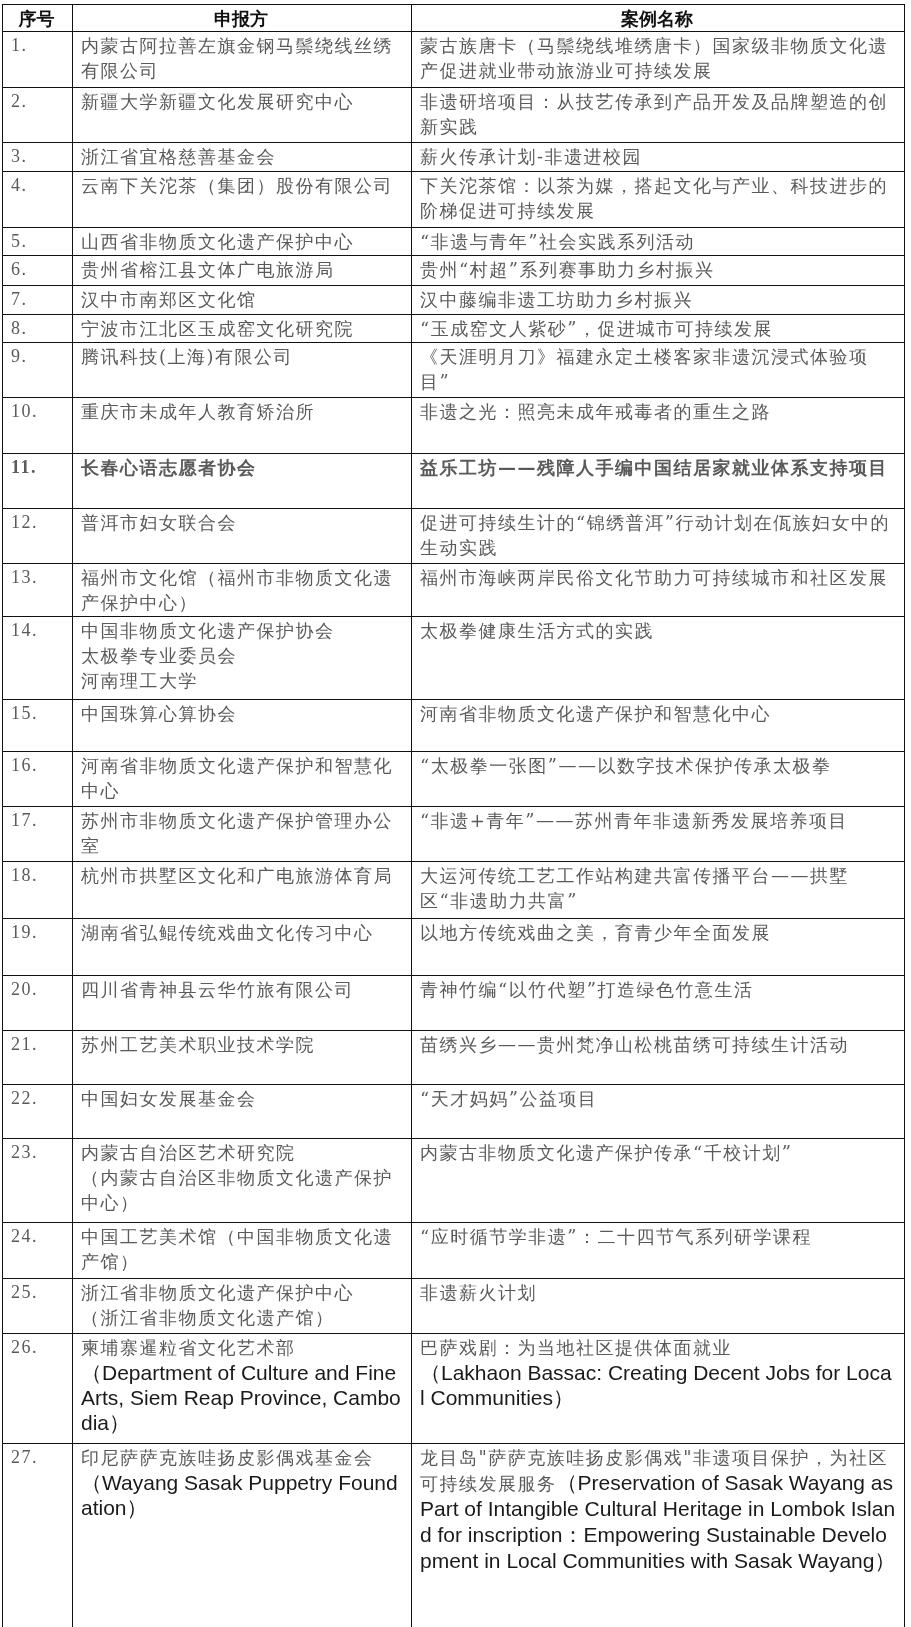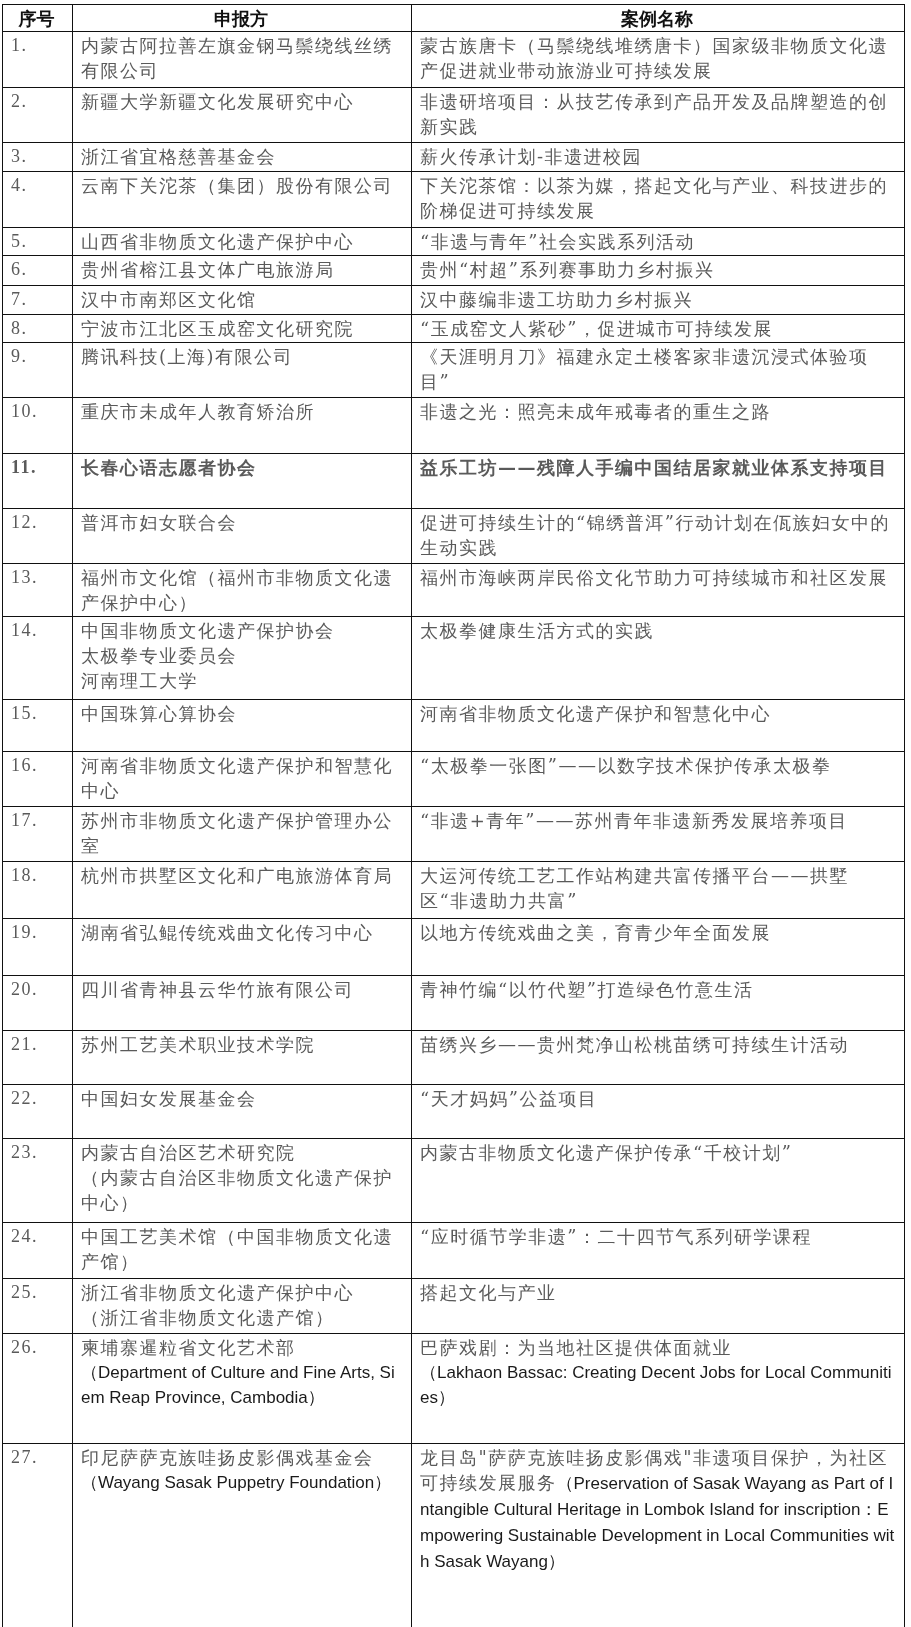--- a/index.html
+++ b/index.html
@@ -23,21 +23,21 @@
   table.cases th {
     color: #111; font-weight: bold; height: 24px; letter-spacing: 0;
     font-family: "DejaVu Sans", "Liberation Sans", sans-serif;
     padding-left: 6px;
     text-align: center;
   }
   col.c-no { width: 70px; }
   col.c-org { width: 339px; }
   col.c-case { width: 493px; }
   td.no { color: #333; letter-spacing: 0; font-family: "Liberation Serif", "DejaVu Serif", serif; font-size: 19px; padding-left: 6px; }
-  .en { font-family: "Liberation Sans", "DejaVu Sans", sans-serif; color: #1a1a1a; letter-spacing: 0; font-size: 17px; }
+  .en { font-family: "Liberation Sans", "DejaVu Sans", sans-serif; color: #1a1a1a; letter-spacing: 0; font-size: 21px; }
   .line { display: block; }
 </style>
 </head>
 <body>
 
 <table class="cases">
   <colgroup>
       <col class="c-no">
       <col class="c-org">
       <col class="c-case">
@@ -176,21 +176,21 @@
         <td class="no">24.</td>
         <td>中国工艺美术馆（中国非物质文化遗产馆）</td>
         <td>“应时循节学非遗”：二十四节气系列研学课程</td>
       </tr>
       <tr style="height: 55px;">
         <td class="no">25.</td>
         <td>
           <span class="line">浙江省非物质文化遗产保护中心</span>
           <span class="line">（浙江省非物质文化遗产馆）</span>
         </td>
-        <td>搭起文化与产业</td>
+        <td>非遗薪火计划</td>
       </tr>
       <tr style="height: 110px;">
         <td class="no">26.</td>
         <td>
           <span class="line">柬埔寨暹粒省文化艺术部</span>
           <span class="line en">（Department of  Culture and Fine Arts, Siem Reap Province, Cambodia）</span>
         </td>
         <td><span><span>巴萨戏剧：为当地社区提供体面就业</span></span><span class="en line">（Lakhaon Bassac: Creating Decent Jobs for Local Communities）</span></td>
       </tr>
       <tr style="height: 218px;">

